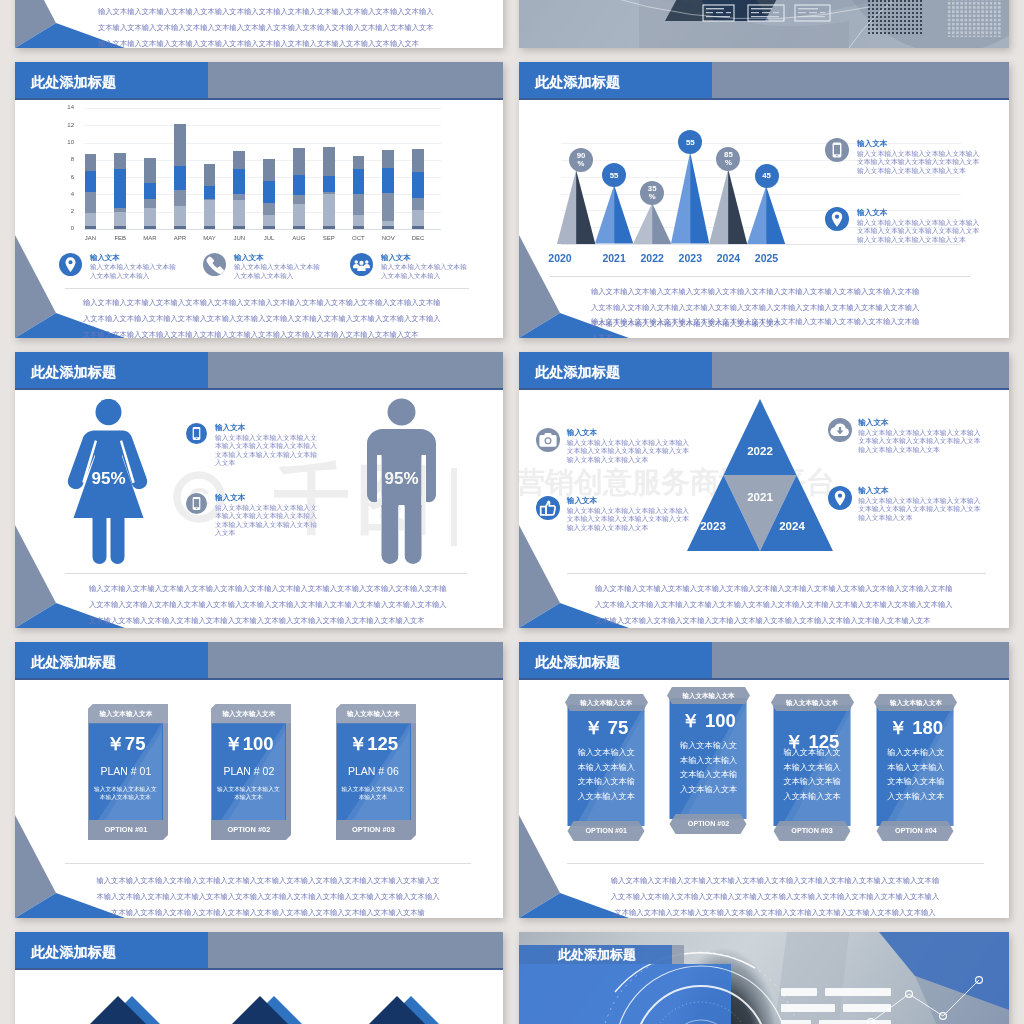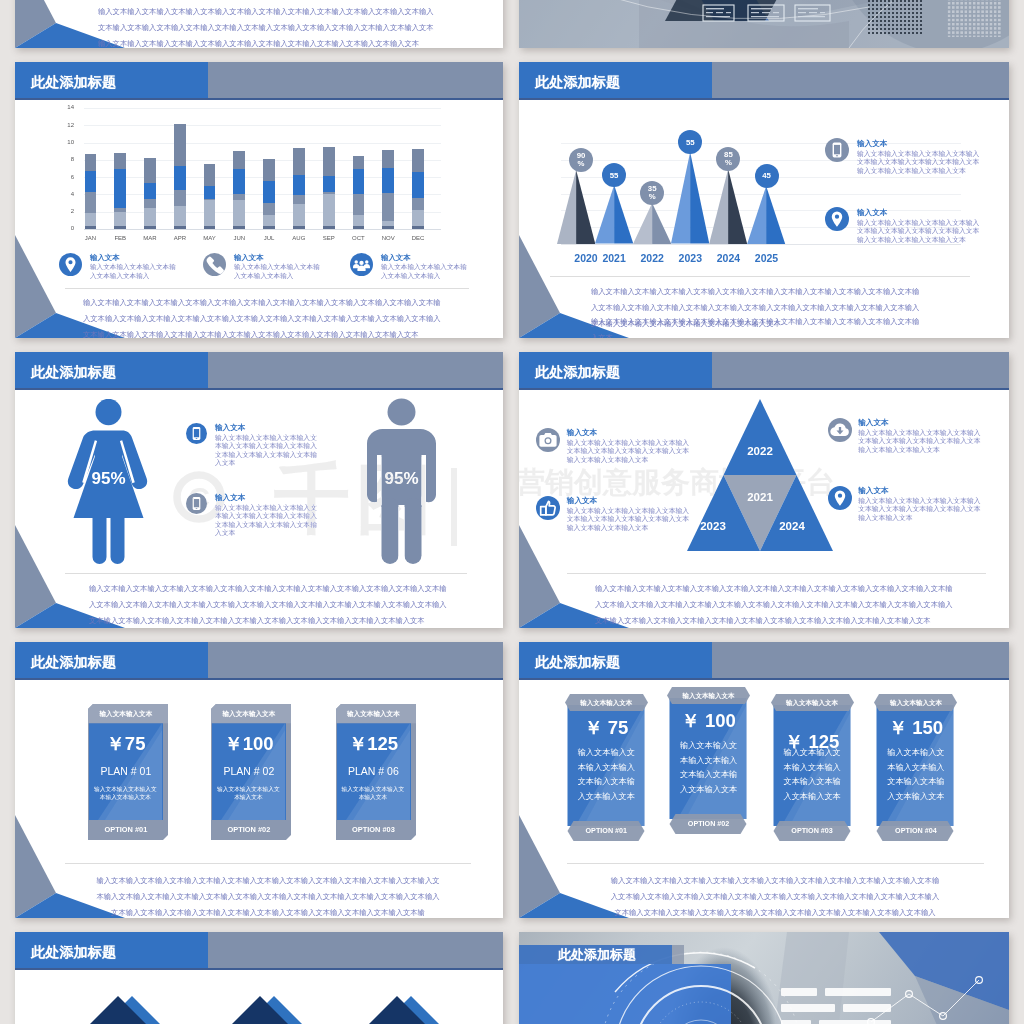--- a/index.html
+++ b/index.html
@@ -334,21 +334,21 @@
         <div class="gridline" style="left: 42px; top: 165.2px; width: 400px; background: rgb(239, 241, 244);"></div>
         <div class="gridline" style="left: 42px; top: 148.4px; width: 400px; background: rgb(239, 241, 244);"></div>
         <div class="gridline" style="left: 42px; top: 131.6px; width: 400px; background: rgb(239, 241, 244);"></div>
         <div class="gridline" style="left: 42px; top: 114.8px; width: 400px; background: rgb(239, 241, 244);"></div>
         <div class="gridline" style="left: 42px; top: 98px; width: 400px; background: rgb(239, 241, 244);"></div>
         <div class="gridline" style="left: 42px; top: 81.2px; width: 400px; background: rgb(239, 241, 244);"></div>
         <svg width="38.3" height="74" style="position: absolute; left: 37.85px; top: 108px;">
           <polygon points="0,74 19.15,0 19.15,74" fill="#abb4c4"></polygon>
           <polygon points="19.15,74 19.15,0 38.3,74" fill="#333f52"></polygon>
         </svg>
-        <div class="yrlabel" style="left: 45px; top: 190px; width: 44px;">2020</div>
+        <div class="yrlabel" style="left: 19px; top: 190px; width: 44px;">2020</div>
         <div class="badge" style="left: 50px; top: 86px; width: 24px; height: 24px; background: rgb(128, 144, 171);">90<br>%</div>
         <svg width="38.3" height="58.6" style="position: absolute; left: 75.95px; top: 123.4px;">
           <polygon points="0,58.6 19.15,0 19.15,58.6" fill="#6b9bdc"></polygon>
           <polygon points="19.15,58.6 19.15,0 38.3,58.6" fill="#2c6fc4"></polygon>
         </svg>
         <div class="yrlabel" style="left: 73.1px; top: 190px; width: 44px;">2021</div>
         <div class="badge" style="left: 83.1px; top: 101.4px; width: 24px; height: 24px; background: rgb(51, 114, 194);">55</div>
         <svg width="38.3" height="41" style="position: absolute; left: 114.05px; top: 141px;">
           <polygon points="0,41 19.15,0 19.15,41" fill="#b6becd"></polygon>
           <polygon points="19.15,41 19.15,0 38.3,41" fill="#8090ab"></polygon>
@@ -643,21 +643,21 @@
         </div>
         <div class="card" style="left: 355.4px; top: 52px; width: 83px; height: 147px;">
           <svg width="83" height="147" viewBox="0 0 83 147" style="position:absolute;left:0;top:0;">
             <rect x="2.5" y="11" width="77" height="121" fill="#3b76c4"></rect>
             <polygon points="10.5,132 79.5,11 79.5,132" fill="#ffffff" opacity=".11"></polygon>
             <polygon points="18.5,132 79.5,18 79.5,132" fill="#ffffff" opacity=".06"></polygon>
             <polygon points="5,0 78,0 83,8.5 78,17 5,17 0,8.5" fill="#8c99af" opacity=".95"></polygon>
             <polygon points="8.5,127 73.5,127 79.5,137 73.5,147 8.5,147 2.5,137" fill="#8c99af" opacity=".95"></polygon>
           </svg>
           <div class="chead" style="top:3.5px;font-size:6.5px;line-height:10px;width:83px;">输入文本输入文本</div>
-          <div class="price" style="top:23px;font-size:18.5px;line-height:22px;width:83px;">￥ 150</div>
+          <div class="price" style="top:23px;font-size:18.5px;line-height:22px;width:83px;">￥ 180</div>
           <div class="cdesc" style="top:52px;font-size:8.2px;line-height:14.6px;width:61px;left:11px;">输入文本输入文本输入文本输入文本输入文本输入文本输入文本</div>
           <div class="cfoot" style="top:132px;font-size:7.2px;line-height:10px;width:83px;">OPTION #04</div>
         </div>
       </div>
   <div class="rule" style="left:48px;top:221px;width:417px;"></div>
   <div class="footnote" style="left:89px;top:231px;width:334px;text-align:center;">输入文本输入文本输入文本输入文本输入文本输入文本输入文本输入文本输入文本输入文本输入文本输入文本输入文本输入文本输入文本输入文本输入文本输入文本输入文本输入文本输入文本输入文本输入文本输入文本输入文本输入文本输入文本输入文本输入文本输入文本输入文本输入文本输入文本输入</div>
 </div>
 
 <div class="slide" style="left:15px;top:932px;width:488px;height:276px;">
   <div class="hdr">

